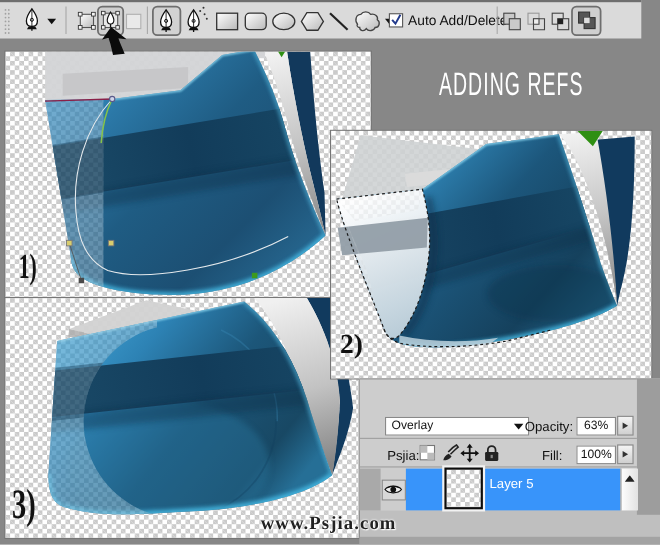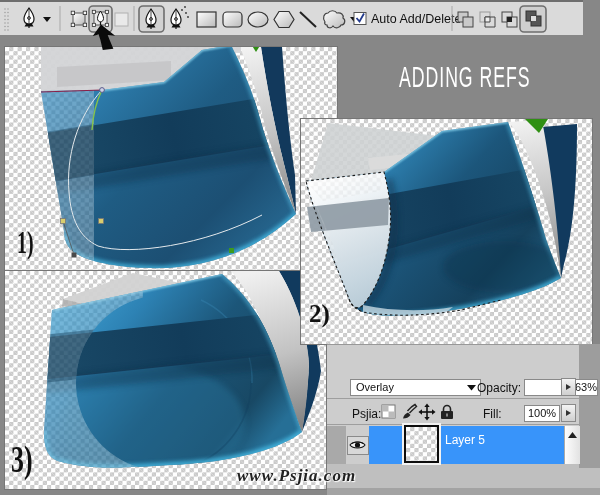--- a/index.html
+++ b/index.html
@@ -20,21 +20,21 @@
 #lrow{position:absolute;left:42px;top:82px;width:195px;height:38px;background:#3894fa;}
 .inbox{position:absolute;background:#fff;border:1px solid #898989;font-size:11px;color:#111;}
 .spin{position:absolute;width:13px;height:16px;background:linear-gradient(#f4f4f4,#cfcfcf);border:1px solid #8a8a8a;}
 .spin:after{content:"";position:absolute;left:4px;top:5px;border-left:5px solid #333;border-top:3px solid transparent;border-bottom:3px solid transparent;}
 .lbl{position:absolute;font-size:12px;color:#111;}
 
 #addingrefs{position:absolute;left:399px;top:60px;width:220px;color:#fff;
   font-size:29.5px;letter-spacing:1.6px;transform:scaleX(0.6);transform-origin:left top;white-space:nowrap;}
 .steplab{position:absolute;color:#111;font-family:"Liberation Serif",serif;font-weight:bold;}
 #wm{position:absolute;left:237px;top:466px;letter-spacing:1.5px;font-family:"Liberation Serif",serif;
-  font-style:italic;font-weight:bold;font-size:17px;color:#222;
+  font-weight:bold;font-size:17px;color:#222;
   text-shadow:0 0 2px #fff,0 0 2px #fff,1px 1px 1px #fff;letter-spacing:1px;}
 </style>
 </head>
 <body>
 <div id="stage">
 
   <div id="p1" class="panel checker" style="left:5px;top:47px;width:332px;height:223px;">
   <svg width="332" height="223" viewBox="0 0 332 223">
     <defs>
       <pattern id="chk" width="8.4" height="8.4" patternUnits="userSpaceOnUse">
@@ -250,21 +250,21 @@
     <div style="position:absolute;left:0;top:54px;width:252px;height:1px;background:#9e9e9e;"></div>
     <div style="position:absolute;left:0;top:80px;width:252px;height:1px;background:#9e9e9e;"></div>
 
     <div class="inbox" style="left:23px;top:35px;width:129px;height:15px;">
         <span style="position:absolute;left:5px;top:1px;">Overlay</span>
       <svg style="position:absolute;right:4px;top:5px;" width="9" height="6">
           <path d="M0,0 L9,0 L4.5,5.5 Z" fill="#111"></path>
         </svg>
     </div>
     <div class="lbl" style="left:146px;top:37px;width:48px;text-align:right;">Opacity:</div>
-    <div class="inbox" style="left:197px;top:35px;width:34px;height:15px;text-align:right;padding-left:38px;"><span style="position:relative;top:1px;">63%</span></div>
+    <div class="inbox" style="left:197px;top:35px;width:34px;height:15px;text-align:center;"><span style="position:relative;top:1px;">63%</span></div>
     <div class="spin" style="left:234px;top:34px;"></div>
 
     <div class="lbl" style="left:25px;top:63px;">Psjia:</div>
     <svg style="position:absolute;left:54px;top:58px;" width="100" height="20" viewBox="0 0 100 20">
       <rect x="1" y="3" width="13" height="13" fill="#fff" stroke="#777"></rect>
       <path d="M1,3 h6.5 v6.5 h-6.5 Z M7.5,9.5 h6.5 v6.5 h-6.5 Z" fill="#bbb"></path>
       <g>
         <path d="M26.5,9 C29,6 32,3.5 34,2.5 L35.5,4.5 C33,6.5 30,9.5 28.5,11" fill="none" stroke="#222" stroke-width="1.4"></path>
         <path d="M22,16.5 C22.5,13.5 24.5,11.5 27,10.5 L29.5,13 C28,15.5 25,16.5 22,16.5 Z" fill="#222"></path>
       </g>
@@ -277,21 +277,21 @@
           <path d="M46,18.5 L48.7,15 L43.3,15 Z"></path>
         <path d="M37.5,10 L41,7.3 L41,12.7 Z"></path>
           <path d="M54.5,10 L51,7.3 L51,12.7 Z"></path>
       </g>
       <g>
         <rect x="60" y="9" width="12" height="8" rx="1" fill="#222"></rect>
         <path d="M62.5,9 v-2 a3.5,3.5 0 0 1 7,0 v2" fill="none" stroke="#222" stroke-width="1.6"></path>
         <rect x="65" y="11.5" width="2" height="3" fill="#888"></rect>
       </g>
     </svg>
-    <div class="lbl" style="left:156px;top:63px;width:38px;text-align:left;">Fill:</div>
+    <div class="lbl" style="left:156px;top:63px;width:38px;text-align:center;">Fill:</div>
     <div class="inbox" style="left:197px;top:61px;width:34px;height:15px;text-align:center;"><span style="position:relative;top:1px;">100%</span></div>
     <div class="spin" style="left:234px;top:60px;"></div>
 
     <div style="position:absolute;left:19px;top:82px;width:23px;height:38px;background:#cdcdcd;"></div>
     <div style="position:absolute;left:0;top:82px;width:19px;height:38px;background:#a9a9a9;"></div>
     <div id="lrow"></div>
     <div style="position:absolute;left:20px;top:92px;width:20px;height:17px;background:#d8d8d8;border:1px solid #8a8a8a;"></div>
     <svg style="position:absolute;left:22px;top:95px;" width="17" height="12" viewBox="0 0 17 12">
       <path d="M1,6 C4,2 13,2 16,6 C13,10 4,10 1,6 Z" fill="#f0f0f0" stroke="#111" stroke-width="1.1"></path>
       <circle cx="8.5" cy="6" r="2.6" fill="#111"></circle>

